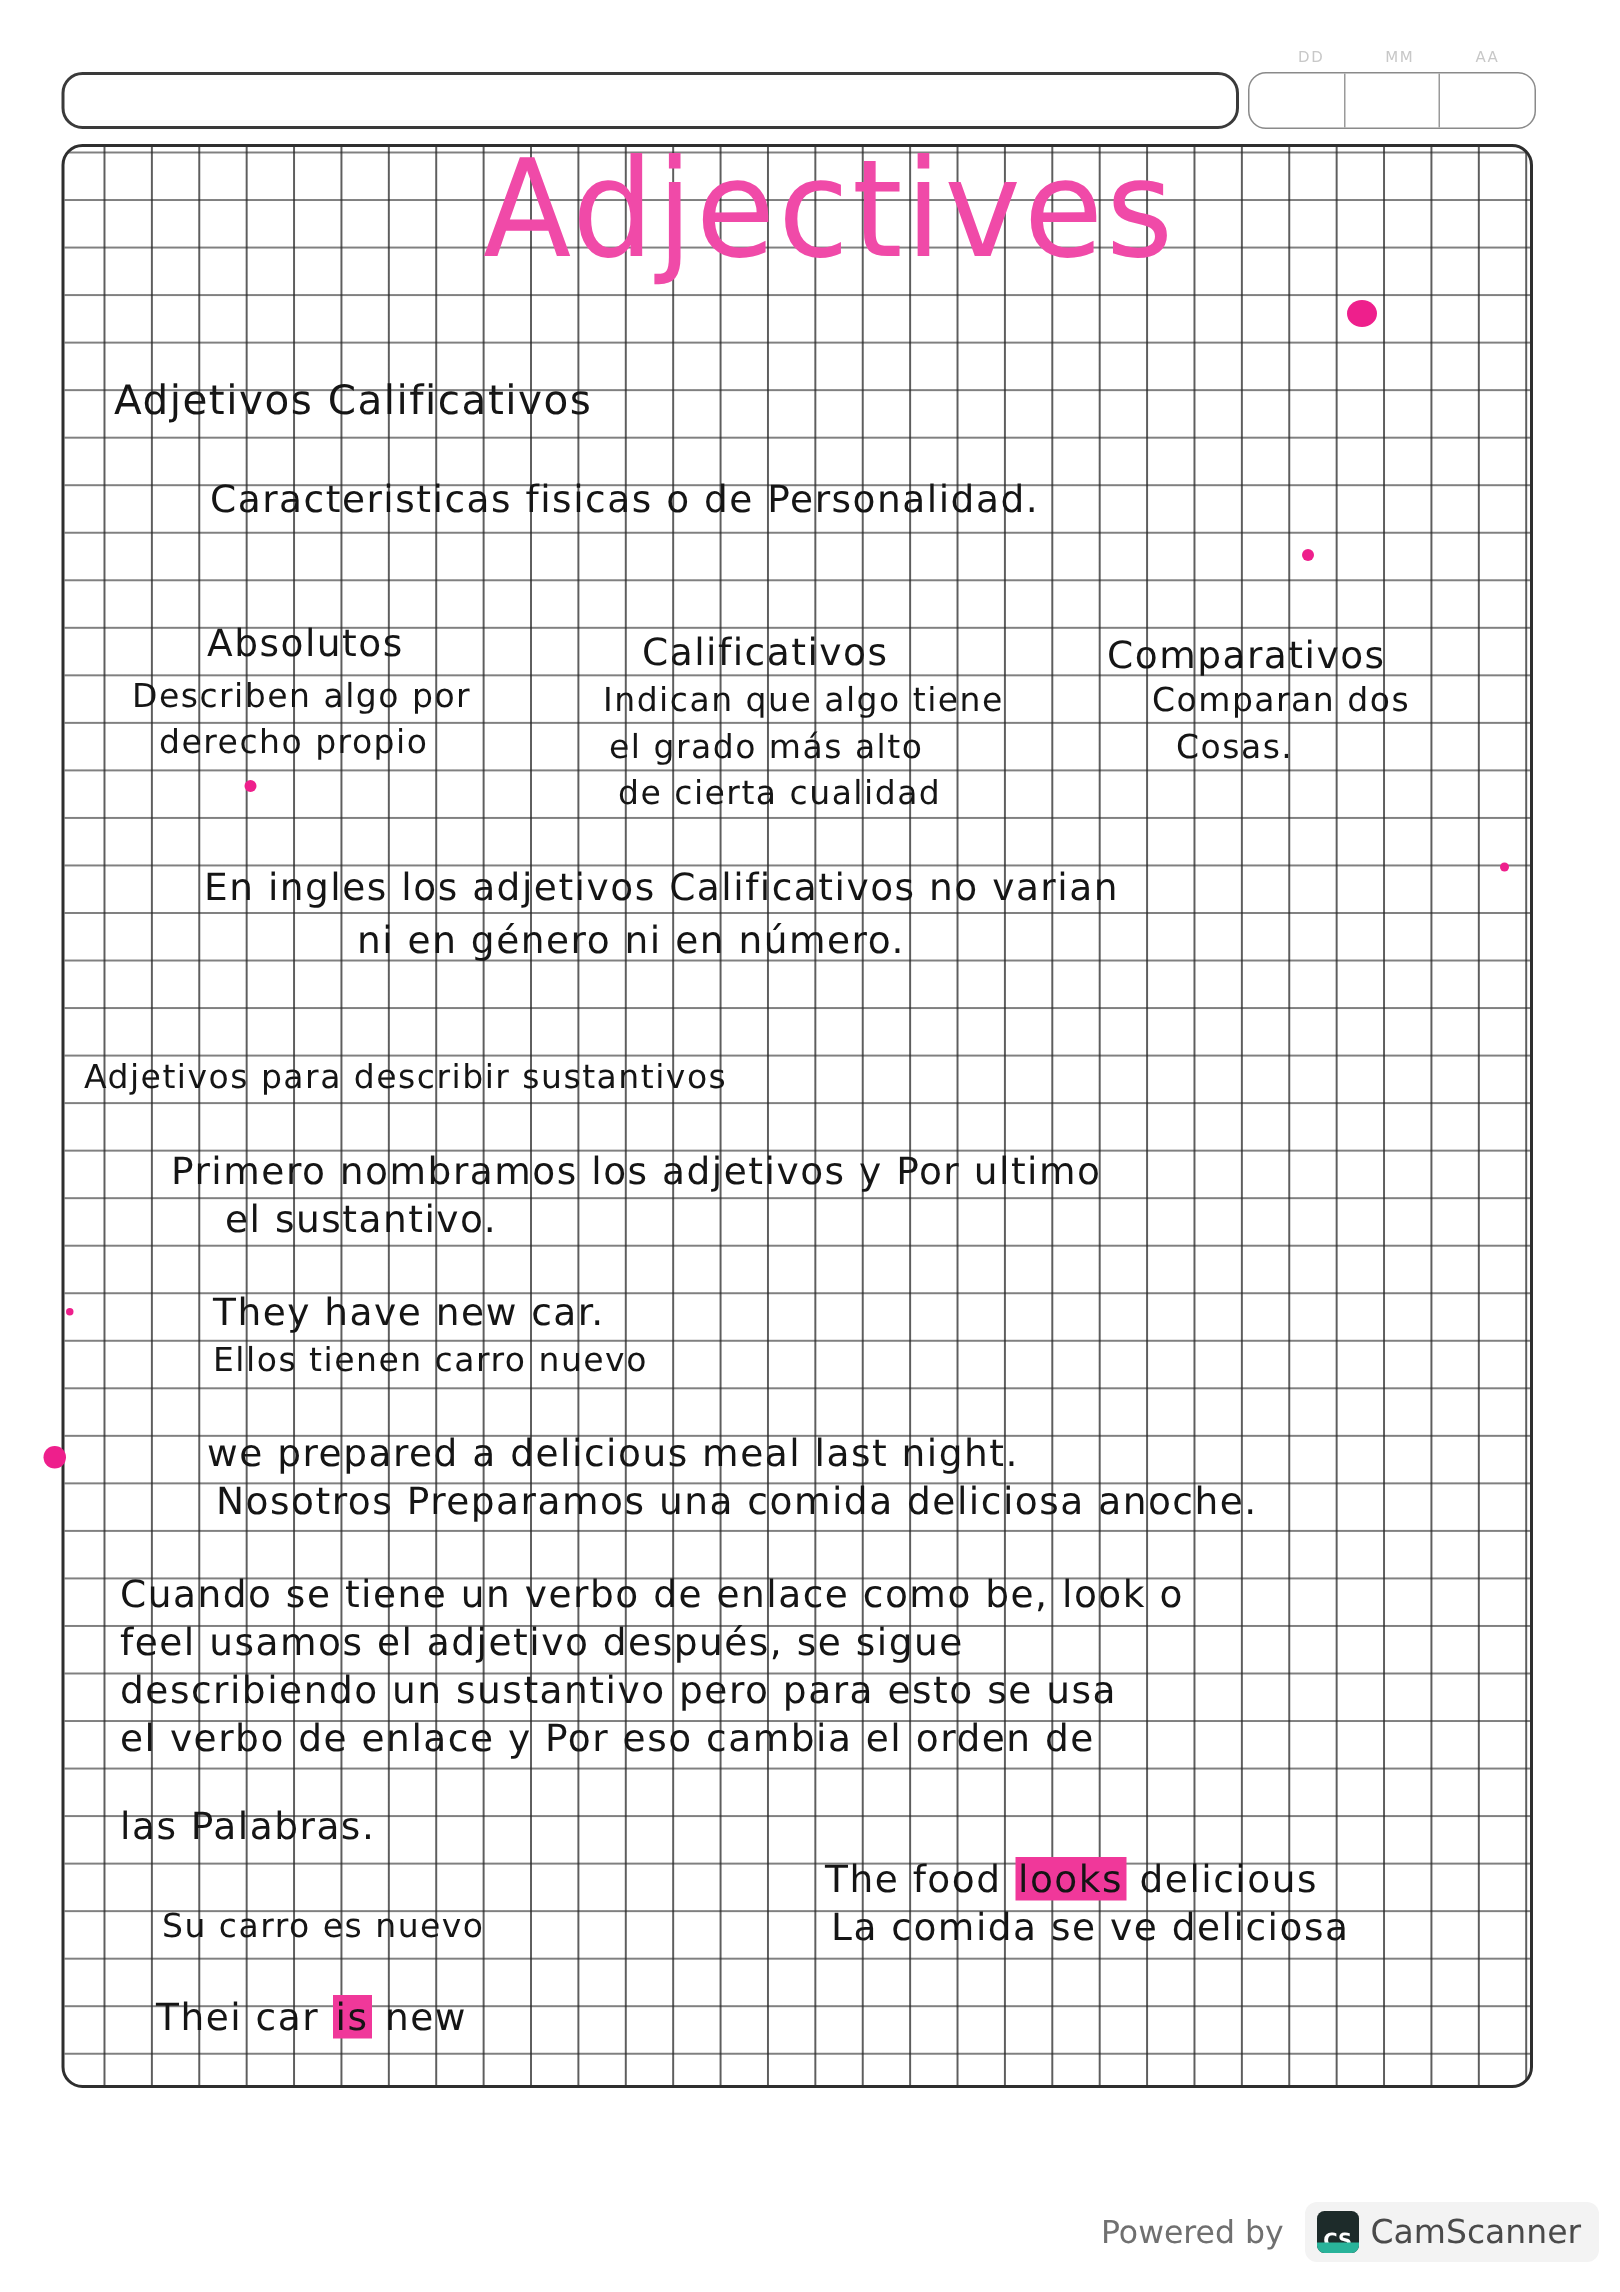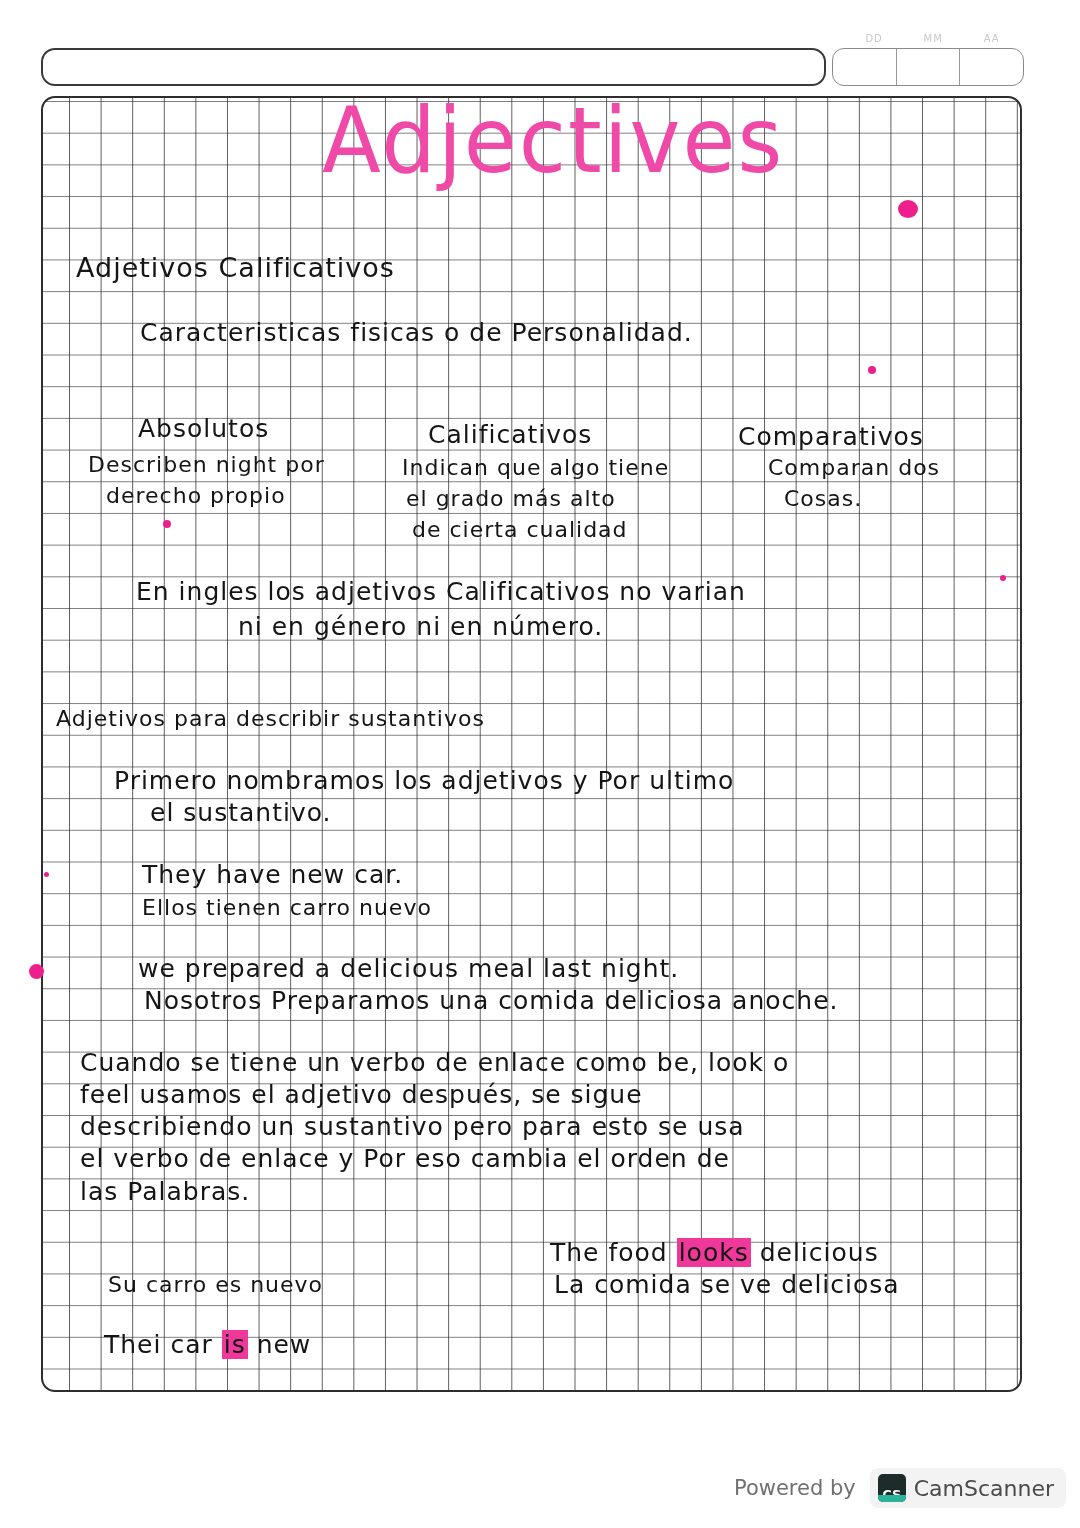--- a/index.html
+++ b/index.html
@@ -56,21 +56,21 @@
 </div>
 
 <div class="grid"></div>
 
 <div class="title">Adjectives</div>
 
 <div class="hw h1" style="left:76px; top:252px;">Adjetivos Calificativos</div>
 <div class="hw p" style="left:140px; top:318px;">Caracteristicas fisicas o de Personalidad.</div>
 
 <div class="hw p" style="left:138px; top:414px;">Absolutos</div>
-<div class="hw s" style="left:88px; top:452px;">Describen night por</div>
+<div class="hw s" style="left:88px; top:452px;">Describen algo por</div>
 <div class="hw s" style="left:106px; top:483px;">derecho propio</div>
 
 <div class="hw p" style="left:428px; top:420px;">Calificativos</div>
 <div class="hw s" style="left:402px; top:455px;">Indican que algo tiene</div>
 <div class="hw s" style="left:406px; top:486px;">el grado más alto</div>
 <div class="hw s" style="left:412px; top:517px;">de cierta cualidad</div>
 
 <div class="hw p" style="left:738px; top:422px;">Comparativos</div>
 <div class="hw s" style="left:768px; top:455px;">Comparan dos</div>
 <div class="hw s" style="left:784px; top:486px;">Cosas.</div>
@@ -84,21 +84,21 @@
 
 <div class="hw p" style="left:142px; top:860px;">They have new car.</div>
 <div class="hw s" style="left:142px; top:895px;">Ellos tienen carro nuevo</div>
 <div class="hw p" style="left:138px; top:954px;">we prepared a delicious meal last night.</div>
 <div class="hw p" style="left:144px; top:986px;">Nosotros Preparamos una comida deliciosa anoche.</div>
 
 <div class="hw p" style="left:80px; top:1048px;">Cuando se tiene un verbo de enlace como be, look o</div>
 <div class="hw p" style="left:80px; top:1080px;">feel usamos el adjetivo después, se sigue</div>
 <div class="hw p" style="left:80px; top:1112px;">describiendo un sustantivo pero para esto se usa</div>
 <div class="hw p" style="left:80px; top:1144px;">el verbo de enlace y Por eso cambia el orden de</div>
-<div class="hw p" style="left:80px; top:1177px;">las Palabras.</div>
+<div class="hw p" style="left:80px; top:1203px;">las Palabras.</div>
 
 <div class="hw p" style="left:104px; top:1312px;margin-top:18px;">
   <span>Thei car</span>
   <span class="hl">is</span>
   <span>new</span>
 </div>
 <div class="hw s" style="left:108px; top:1272px;">Su carro es nuevo</div>
 
 <div class="hw p" style="left:550px; top:1238px;">
   <span>The food</span>

